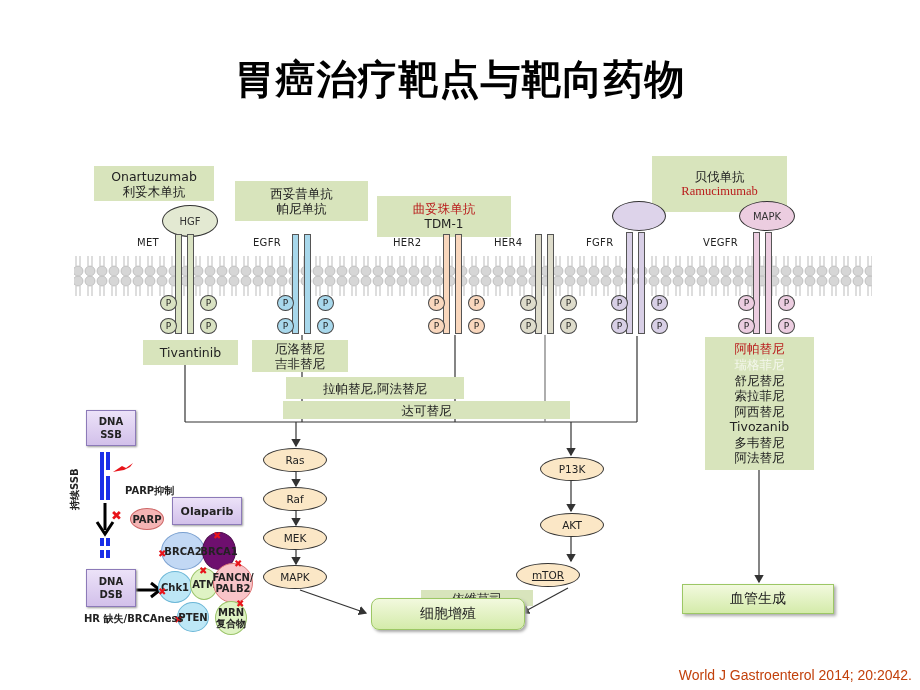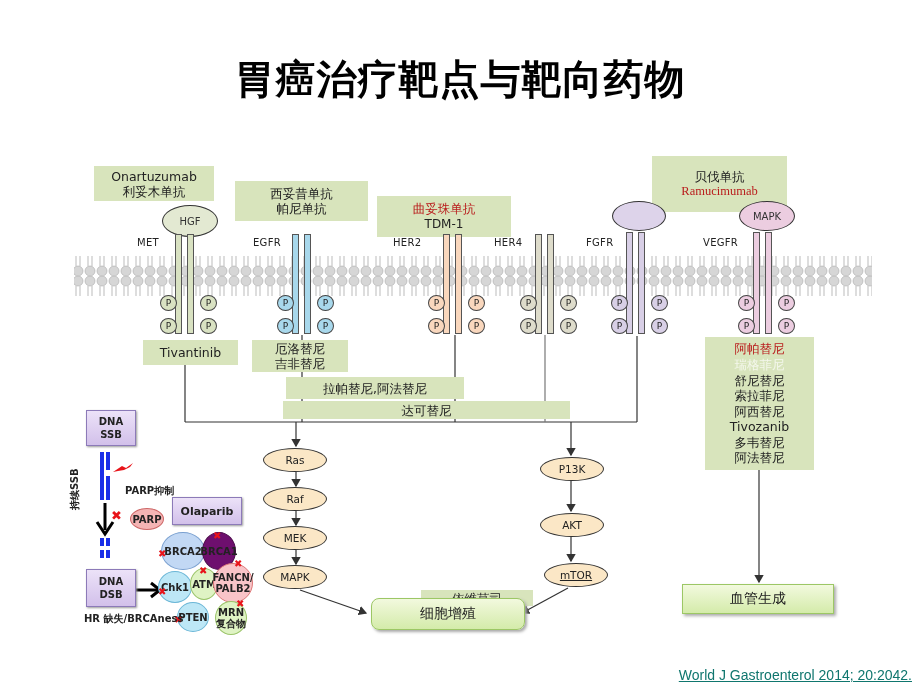--- a/index.html
+++ b/index.html
@@ -10,21 +10,21 @@
   .red{color:#b91c1c;font-family:Liberation Serif, serif;}
   .white{color:#f4f7ec;}
   .rlabel{position:absolute;font-size:10px;color:#222;letter-spacing:0.3px;}
   .ligand{position:absolute;border:1.5px solid #333;border-radius:50%;display:flex;align-items:center;justify-content:center;font-size:10px;color:#333;}
   .node{position:absolute;width:62px;height:22px;border:1.5px solid #333;border-radius:50%;background:#fbe7c6;display:flex;align-items:center;justify-content:center;font-size:10.5px;color:#222;}
   .outbox{position:absolute;background:linear-gradient(#f2f9de,#d4ebaa);border:1.5px solid #9cc765;box-shadow:2px 2px 3px #aaa;display:flex;align-items:center;justify-content:center;font-size:14px;color:#222;}
   .pbox{position:absolute;background:linear-gradient(#ece2f8,#d2c0ea);border:1.5px solid #8c7ab8;display:flex;flex-direction:column;align-items:center;justify-content:center;font-size:10px;font-weight:bold;color:#222;line-height:13px;box-shadow:1px 1px 2px #999;}
   .circ{position:absolute;border-radius:50%;display:flex;flex-direction:column;align-items:center;justify-content:center;font-size:10px;font-weight:bold;color:#222;line-height:11px;text-align:center;}
   .xmark{position:absolute;color:#e8141a;font-weight:bold;font-size:13px;line-height:13px;}
   .small{position:absolute;font-size:10px;font-weight:bold;color:#222;}
-  .cite{position:absolute;right:8px;top:667px;font-family:"Liberation Sans",sans-serif;font-size:14px;color:#0f766e;text-decoration:underline;}
+  .cite{position:absolute;right:8px;top:667px;font-family:"Liberation Sans",sans-serif;font-size:14px;color:#c2410c;}
 </style>
 </head>
 <body>
 
 <div class="abs title">胃癌治疗靶点与靶向药物</div>
 
 <svg class="abs" style="left:0;top:0" width="920" height="690">
   <defs>
     <marker id="arr" markerWidth="8" markerHeight="8" refX="6" refY="4" orient="auto">
       <path d="M0,0 L7,4 L0,8 z" fill="#333"></path>
@@ -186,21 +186,21 @@
   <span>多韦替尼</span>
   <span>阿法替尼</span>
 </div>
 
 <div class="node" style="left:263px;top:448px;">Ras</div>
 <div class="node" style="left:263px;top:487px;">Raf</div>
 <div class="node" style="left:263px;top:526px;">MEK</div>
 <div class="node" style="left:263px;top:565px;">MAPK</div>
 <div class="node" style="left:540px;top:457px;">P13K</div>
 <div class="node" style="left:540px;top:513px;">AKT</div>
-<div class="node" style="left:544px;top:563px;text-decoration:underline;">mTOR</div>
+<div class="node" style="left:516px;top:563px;text-decoration:underline;">mTOR</div>
 
 <div class="gbox" style="left:421px;top:590px;width:112px;height:16px;justify-content:center;">
   <span>依维莫司</span>
 </div>
 
 <div class="outbox" style="left:371px;top:598px;width:152px;height:30px;border-radius:8px;">细胞增殖</div>
 <div class="outbox" style="left:682px;top:584px;width:150px;height:28px;">血管生成</div>
 
 <div class="pbox" style="left:86px;top:410px;width:48px;height:34px;">
   <span>DNA</span>

